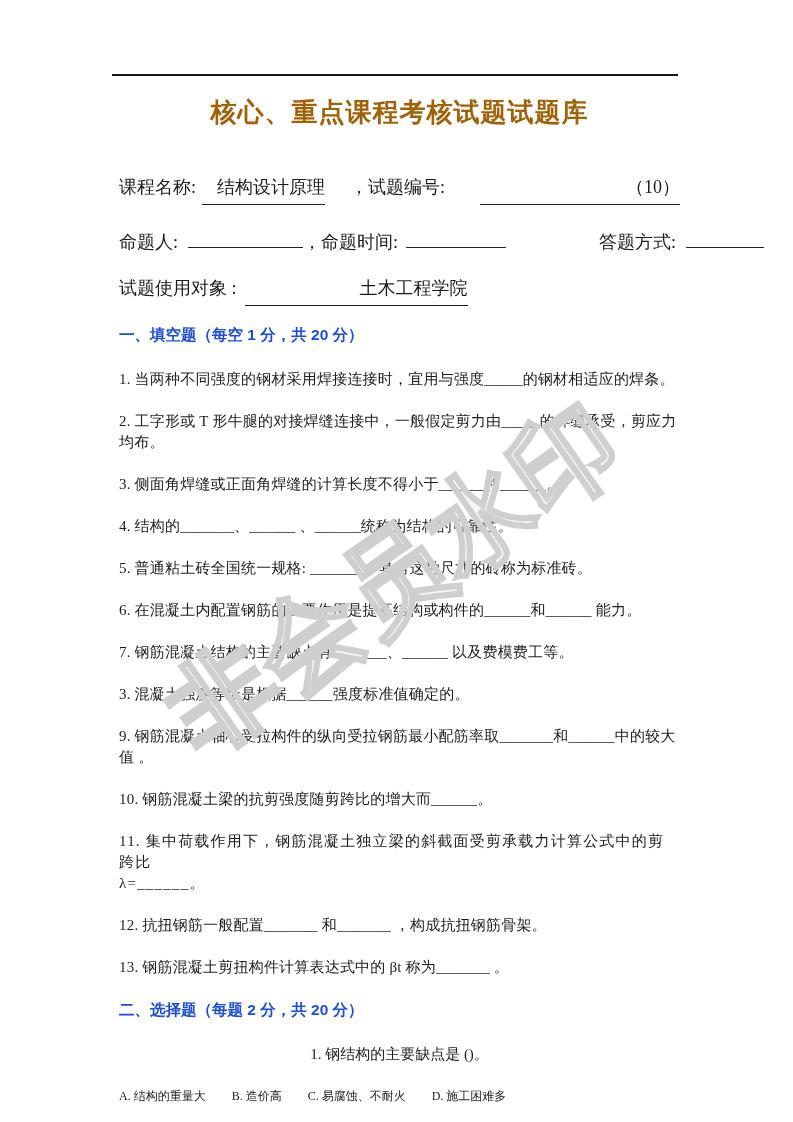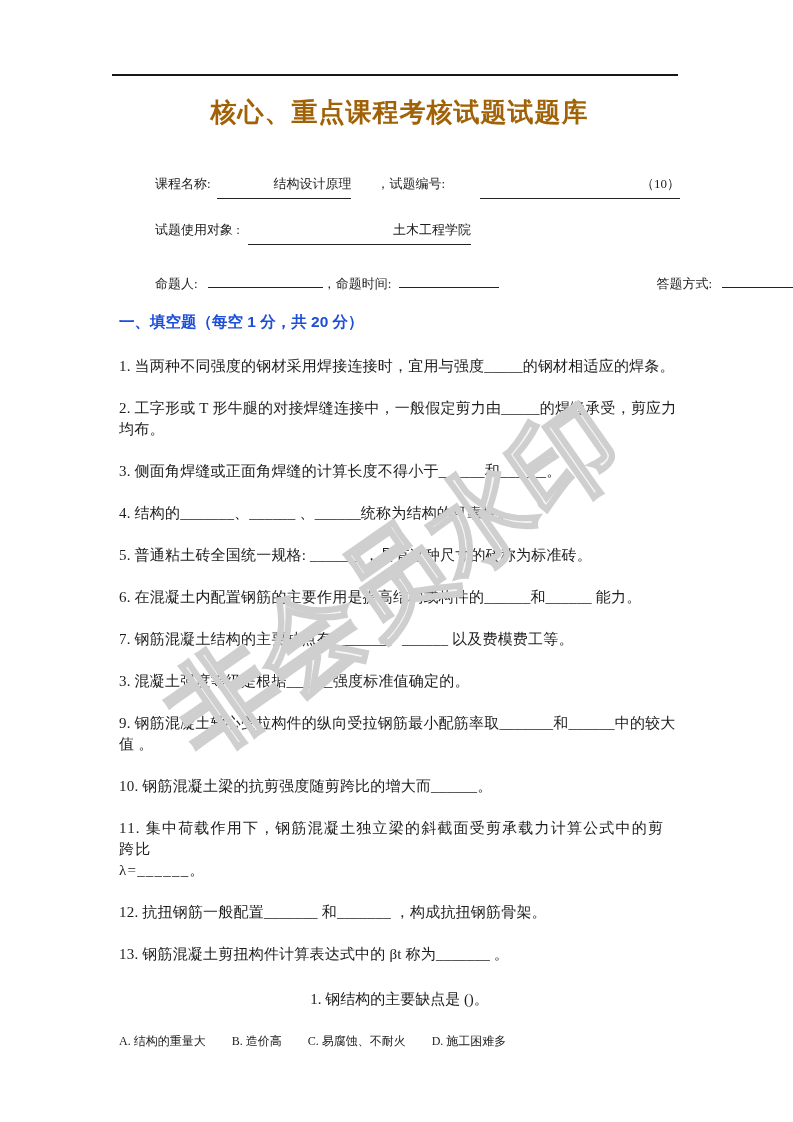--- a/index.html
+++ b/index.html
@@ -21,21 +21,21 @@
   }
   .title {
     margin:21px 0 0 0;
     font-family:"Liberation Sans","DejaVu Sans",sans-serif;
     font-weight:700;
     font-size:26px; line-height:30px;
     text-align:center;
     letter-spacing:1px;
     color:#a16207;
   }
-  .form { margin-top:48px; font-size:13px;margin-left:36px; }
+  .form { margin-top:48px; font-size:18px; }
   .frow { display:flex; align-items:baseline; white-space:nowrap; }
   .frow + .frow { margin-top:22px; }
   .lbl { flex:0 0 auto; }
   .blank {
     display:inline-block;
     border-bottom:1.5px solid #222;
     padding-bottom:5px;
     text-align:right;
     min-height:15px;
   }
@@ -103,32 +103,32 @@
 
     <div class="form">
 
       <div class="frow">
         <span class="lbl">课程名称:</span>
         <span class="blank b-course">结构设计原理</span>
         <span class="lbl lbl-examno">，试题编号:</span>
         <span class="blank b-examno">（10）</span>
       </div>
 
-      <div class="frow">
-        <span class="lbl">试题使用对象 :</span>
-        <span class="blank b-audience">土木工程学院</span>
-      </div>
-
       <div class="frow row3">
         <span class="lbl">命题人:</span>
         <span class="blank b-author"></span>
         <span class="lbl">，命题时间:</span>
         <span class="blank b-time"></span>
         <span class="lbl lbl-answer">答题方式:</span>
         <span class="blank b-answer"></span>
+      </div>
+
+      <div class="frow">
+        <span class="lbl">试题使用对象 :</span>
+        <span class="blank b-audience">土木工程学院</span>
       </div>
 
     </div>
 
     <h2 class="sec-heading">一、填空题（每空 1 分，共 20 分）</h2>
 
     <div class="questions">
         <p class="q">1.  当两种不同强度的钢材采用焊接连接时，宜用与强度_____的钢材相适应的焊条。</p>
         <p class="q">2.  工字形或 T 形牛腿的对接焊缝连接中，一般假定剪力由_____的焊缝承受，剪应力均布。</p>
         <p class="q">3.  侧面角焊缝或正面角焊缝的计算长度不得小于______和______。</p>
@@ -138,20 +138,21 @@
         <p class="q">7.  钢筋混凝土结构的主要缺点有: ______、______ 以及费模费工等。</p>
         <p class="q">3.  混凝土强度等级是根据______强度标准值确定的。</p>
         <p class="q">9.  钢筋混凝土轴心受拉构件的纵向受拉钢筋最小配筋率取_______和______中的较大值  。</p>
         <p class="q">10.  钢筋混凝土梁的抗剪强度随剪跨比的增大而______。</p>
         <p class="q wide">11.  集中荷载作用下，钢筋混凝土独立梁的斜截面受剪承载力计算公式中的剪跨比
 λ=______。</p>
         <p class="q">12.  抗扭钢筋一般配置_______ 和_______ ，构成抗扭钢筋骨架。</p>
         <p class="q">13.  钢筋混凝土剪扭构件计算表达式中的 βt 称为_______ 。</p>
       </div>
 
+    <h2 class="sec-heading">二、选择题（每题 2 分，共 20 分）</h2>
 
     <p class="mcq-text">1.  钢结构的主要缺点是 ()。</p>
 
     <div class="mcq-options">
         <span>A.  结构的重量大</span>
         <span>B.  造价高</span>
         <span>C.  易腐蚀、不耐火</span>
         <span>D.  施工困难多</span>
       </div>
 

